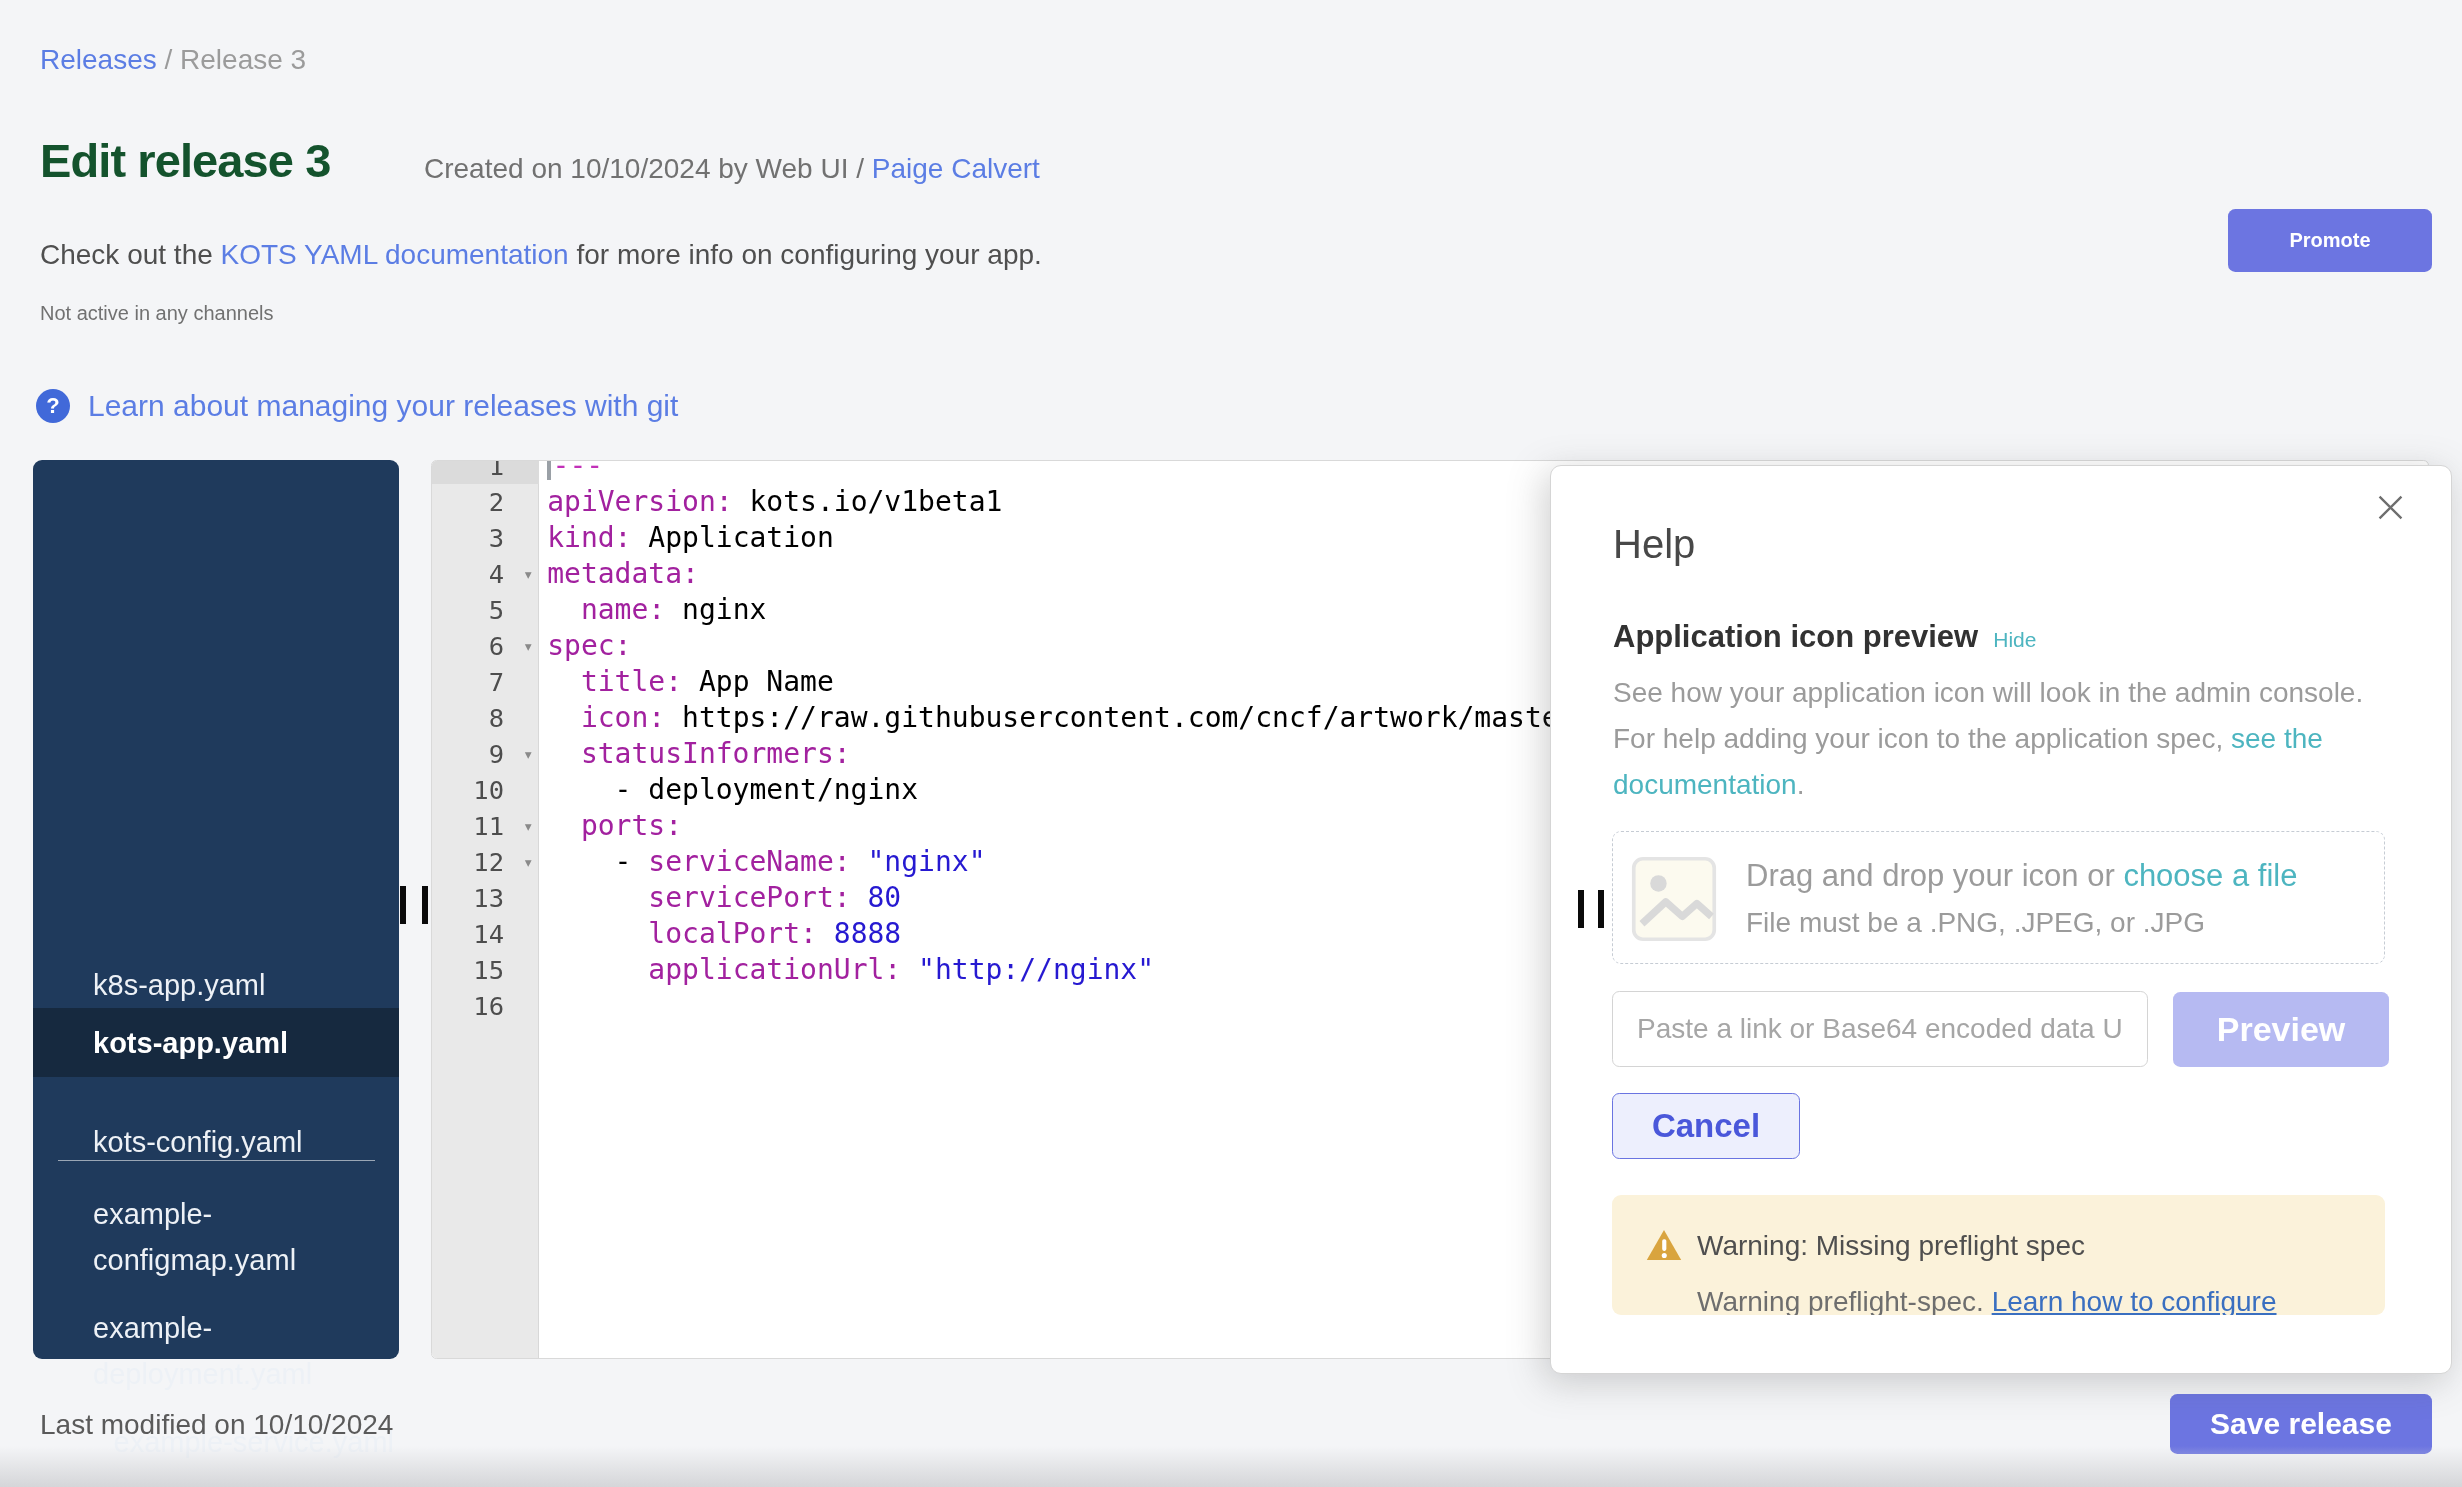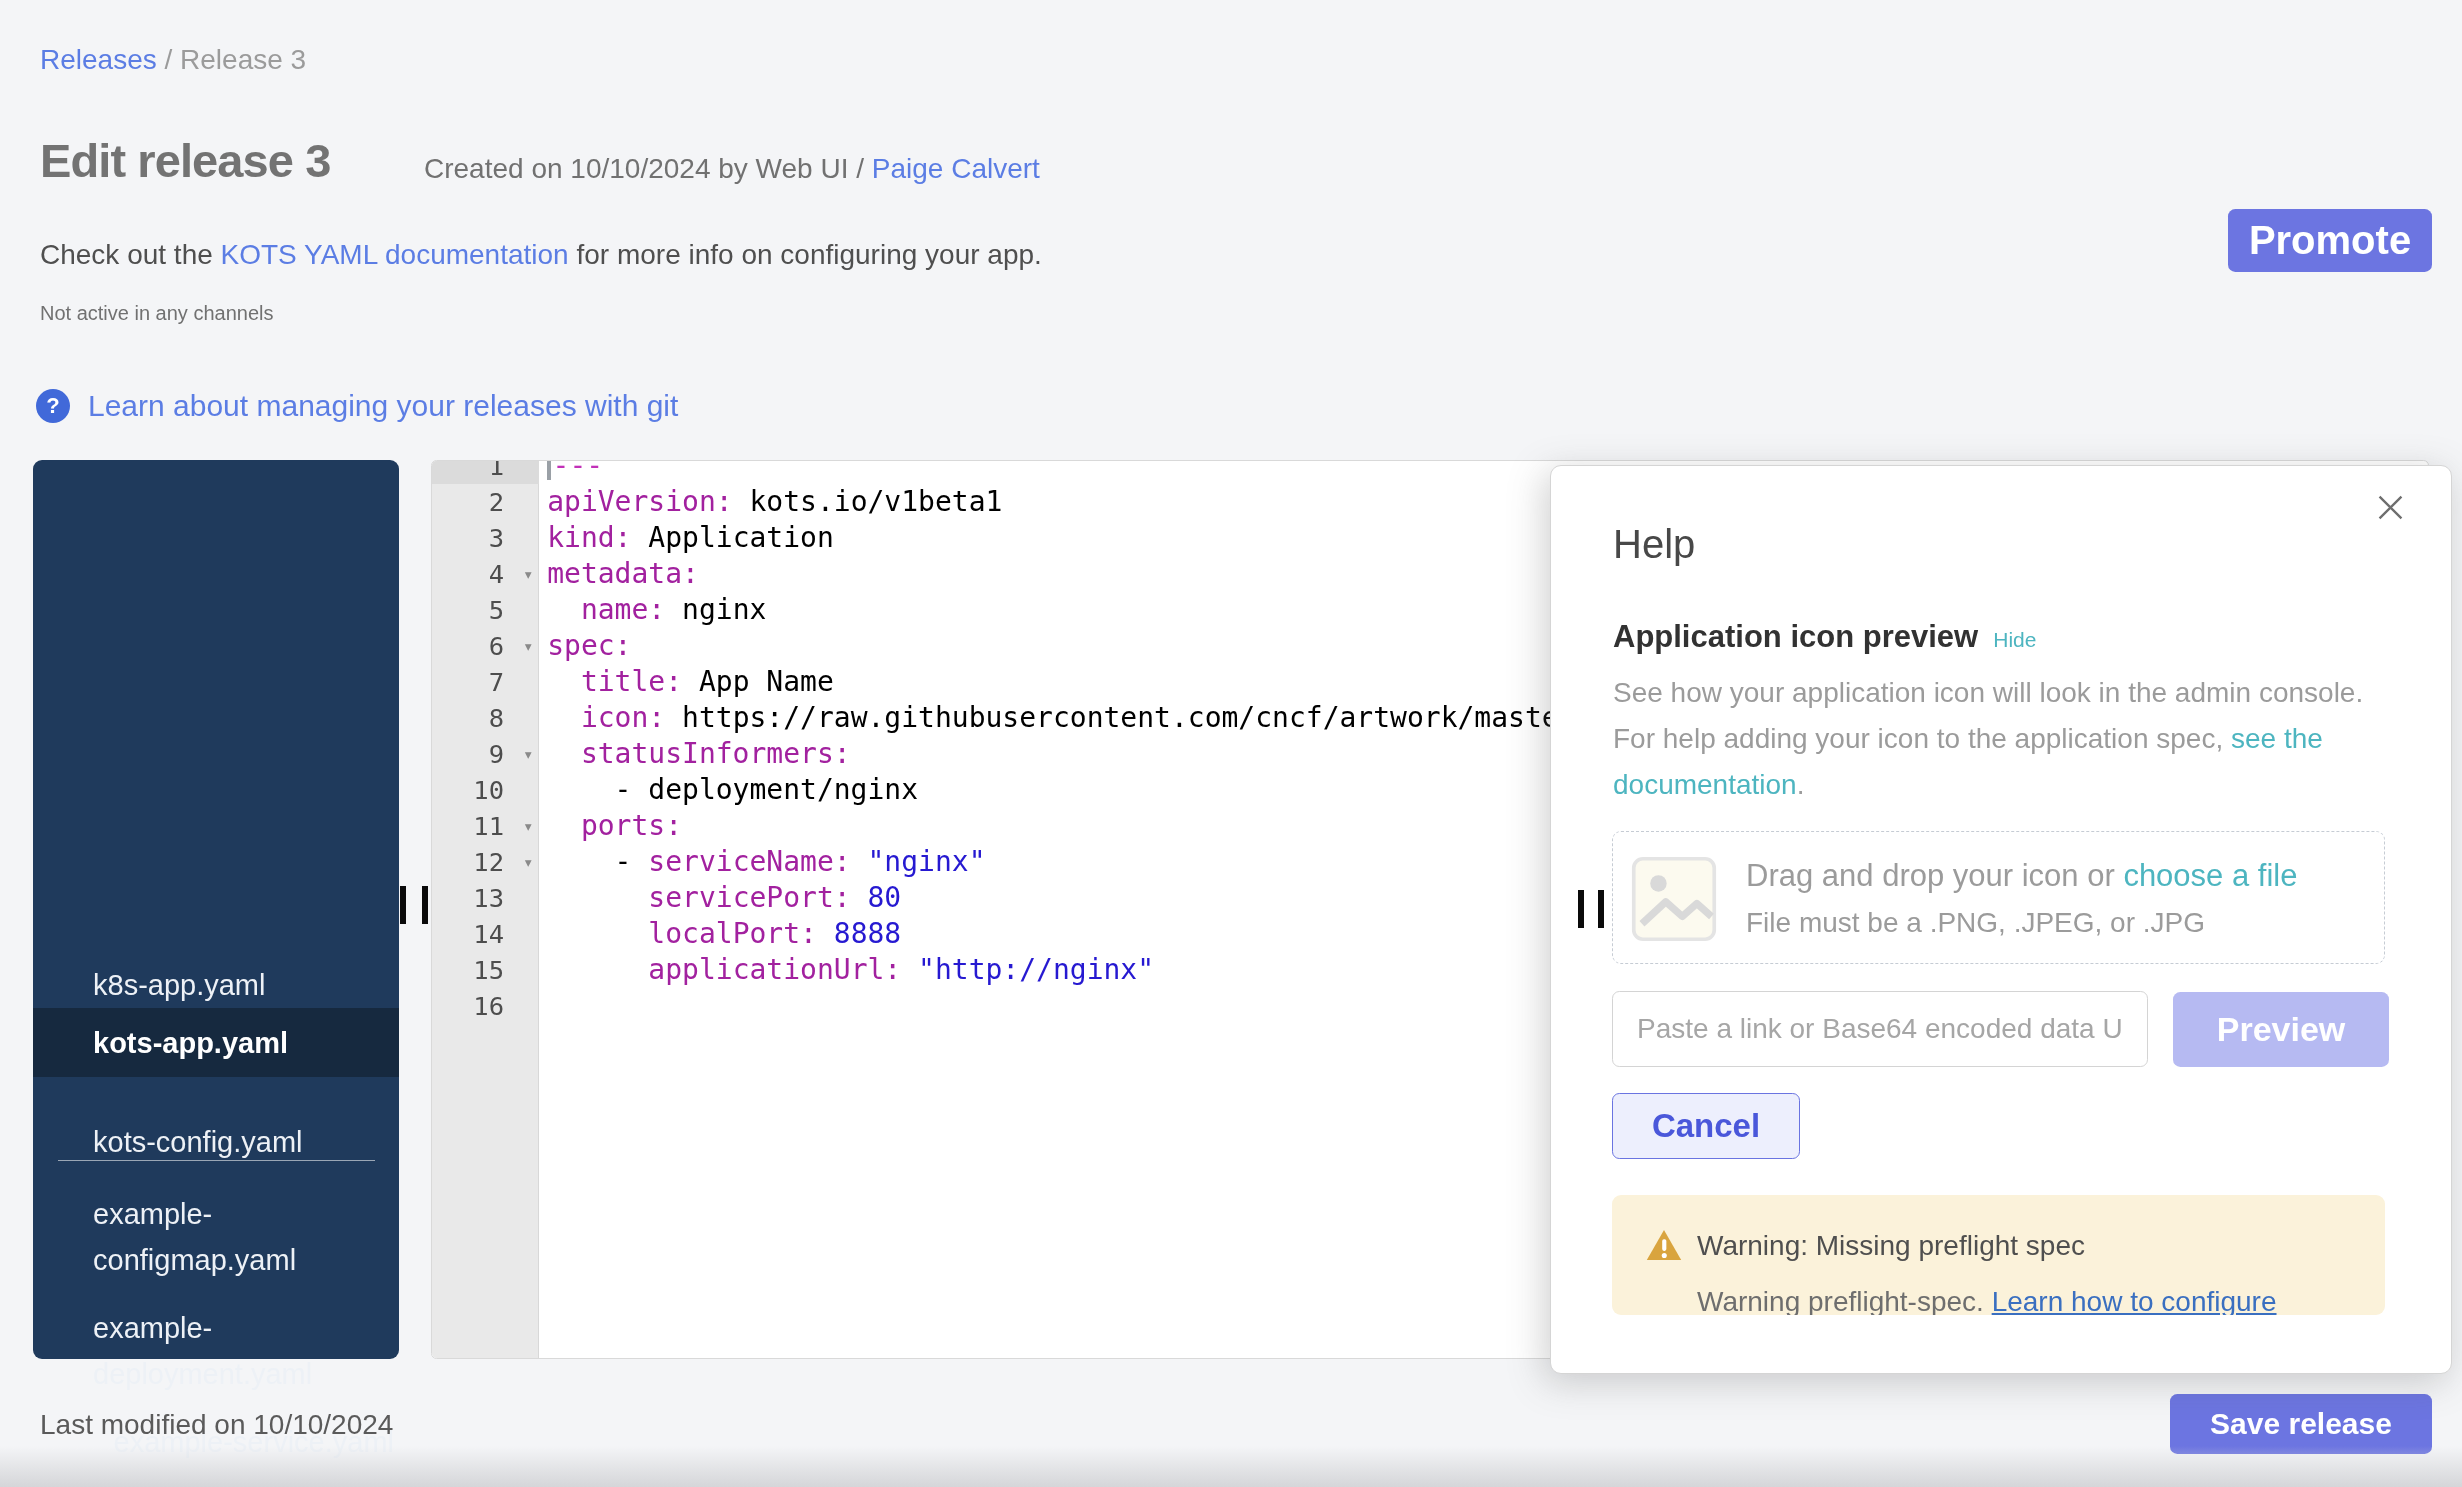--- a/index.html
+++ b/index.html
@@ -18,34 +18,34 @@
     pointer-events:none;
   }
   .abs { position:absolute; }
   a { text-decoration:none; cursor:pointer; }
   .link-blue { color:#5b7de4; }
   .link-teal { color:#4db5c0; }
 
   
   .breadcrumb { left:40px; top:44px; font-size:28px; }
   .breadcrumb .sep, .breadcrumb .crumb-current { color:#9b9b9b; }
-  .page-title { left:40px; top:133px; font-size:47px; font-weight:bold; color:#737373; letter-spacing:-0.9px; }
+  .page-title { left:40px; top:133px; font-size:47px; font-weight:bold; color:#14532d; letter-spacing:-0.9px; }
   .title-meta { left:424px; top:153px; font-size:28px; color:#717171; }
   .docs-line { left:40px; top:239px; font-size:28px; color:#4f4f4f; }
   .channel-status { left:40px; top:302px; font-size:20px; color:#717171; }
   .git-row { left:36px; top:388px; height:36px; display:flex; align-items:center; }
   .q-icon {
     width:34px; height:34px; border-radius:50%;
     background:#4169d9; color:#fff; font-size:22px; font-weight:bold;
     display:flex; align-items:center; justify-content:center;
   }
   .git-link { margin-left:18px; font-size:30px; color:#5b7de4; }
   .btn { display:flex; align-items:center; justify-content:center; border-radius:7.3px; cursor:pointer; border:none; }
   .btn-primary { background:#6c75e1; color:#fff; font-weight:bold; }
-  .promote-btn { left:2228px; top:209px; width:204px; height:63px; font-size:40px; }
+  .promote-btn { left:2228px; top:209px; width:204px; height:63px; font-size:20px; }
 
   
   .sidebar {
     left:33px; top:460px; width:366px; height:899px;
     background:#1f3a5c; border-radius:9px; color:#edf1f6;
   }
   .side-item { position:absolute; left:60px; width:301px; font-size:29px; line-height:46px; cursor:pointer; }
   .side-sel-band { position:absolute; left:0; top:548px; width:100%; height:69px; background:#16293f; }
   .side-divider { position:absolute; left:24.6px; width:317px; height:0; border-top:1.8px solid rgba(255,255,255,0.55); }
 

